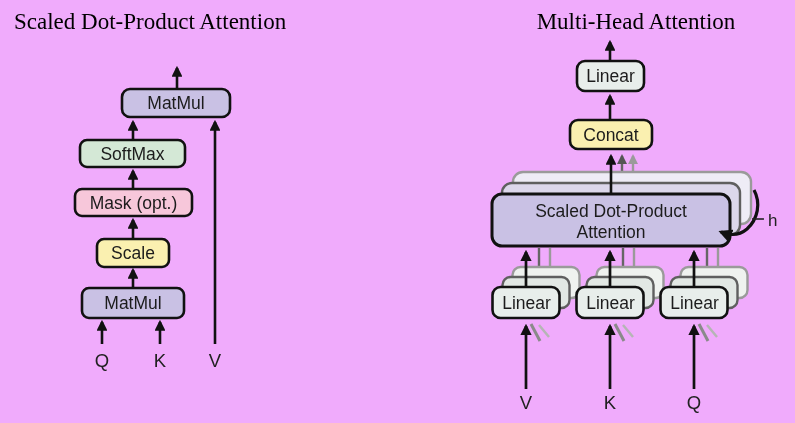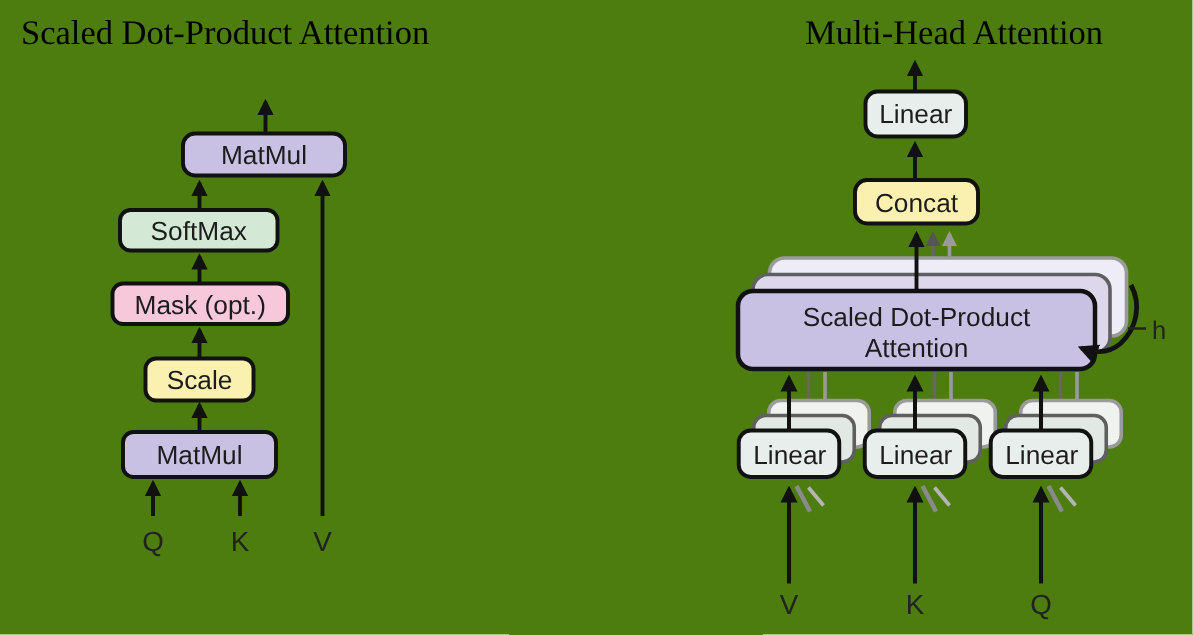--- a/index.html
+++ b/index.html
@@ -1,16 +1,16 @@
 <!DOCTYPE html>
 <html><head>
 <meta charset="utf-8">
 <style>
   html,body{margin:0;padding:0;background:#ffffff;}
-  .stage{position:relative;width:795px;height:423px;background:#4d7c0f;overflow:hidden;
+  .stage{position:relative;width:795px;height:423px;background:#f0abfc;overflow:hidden;
          font-family:"Liberation Sans", sans-serif;}
   svg{display:block;}
   .title{font-family:"Liberation Serif", serif;font-size:23px;fill:#000;}
   .boxtext{font-family:"Liberation Sans", sans-serif;font-size:17.5px;fill:#1c1c1c;}
   .iolabel{font-family:"Liberation Sans", sans-serif;font-size:18.5px;fill:#222;}
   .hlabel{font-family:"Liberation Sans", sans-serif;font-size:17px;fill:#222;}
   .ln{stroke:#111;stroke-width:2.6;fill:none;}
   .ln-thick{stroke:#111;stroke-width:2.7;fill:none;}
   .box{stroke:#111;stroke-width:2.6;}
   .box-big{stroke:#111;stroke-width:3;}

